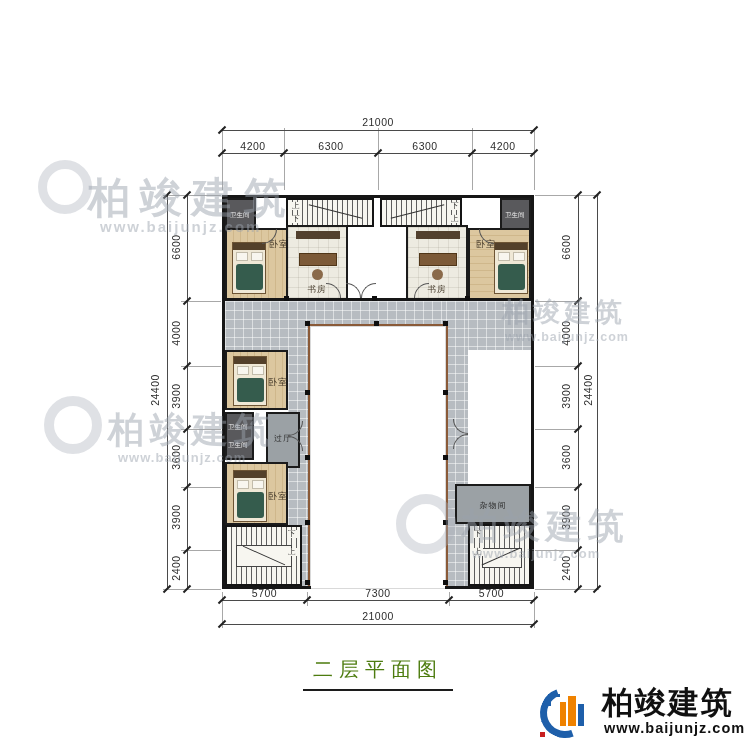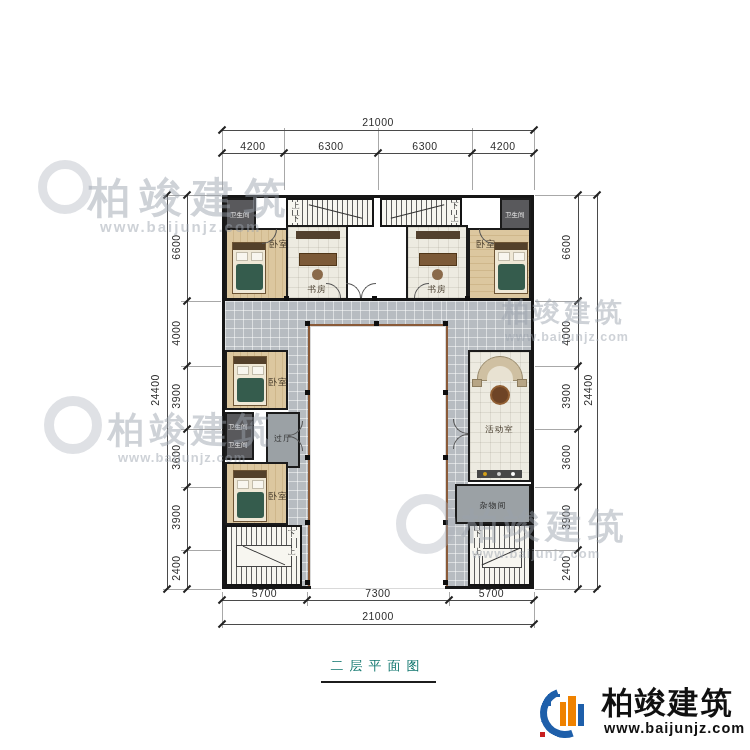--- a/index.html
+++ b/index.html
@@ -33,21 +33,21 @@
 .bed{position:absolute;background:#efe8d6;border:1px solid #6d5434}
 .bed i{position:absolute;display:block}
 .arc{position:absolute;width:15px;height:15px}
 .arc-tl{border-top:1px solid #555;border-left:1px solid #555;border-top-left-radius:100%}
 .arc-tr{border-top:1px solid #555;border-right:1px solid #555;border-top-right-radius:100%}
 .arc-bl{border-bottom:1px solid #555;border-left:1px solid #555;border-bottom-left-radius:100%}
 .arc-br{border-bottom:1px solid #555;border-right:1px solid #555;border-bottom-right-radius:100%}
 .wm{position:absolute;color:#9aa2ad;opacity:.48;pointer-events:none;z-index:40;font-weight:bold;white-space:nowrap}
 .wmring{position:absolute;border-radius:50%;opacity:.38;z-index:40;pointer-events:none;border:9px solid #aab1bb}
 #title-wrap{position:absolute;left:300px;top:656px;width:156px;text-align:center}
-#title-wrap span{display:inline-block;font-size:13px;letter-spacing:6px;color:#0f766e;border-bottom:2px solid #1c1c1c;padding:0 10px 6px}
+#title-wrap span{display:inline-block;font-size:20px;letter-spacing:6px;color:#4d7c0f;border-bottom:2px solid #1c1c1c;padding:0 10px 6px}
 #logo{position:absolute;left:538px;top:686px;width:212px;height:62px}
 #logo .nm{position:absolute;left:64px;top:-4px;font-size:31px;font-weight:900;letter-spacing:2px;color:#101010}
 #logo .ur{position:absolute;left:66px;top:34px;font-size:14.5px;font-weight:800;letter-spacing:1px;color:#101010}
 </style>
 </head>
 <body>
 
 <div id="stage">
 
   <div class="a" id="plan" style="left:222px;top:195px;width:312px;height:394px">
@@ -144,33 +144,20 @@
       <span class="rlbl" style="left:41px;top:26px">卧室</span>
     </div>
 
     <div class="stair" style="left:3px;top:330px;width:77px;height:61px">
       <div class="land" style="left:9px;top:18px;width:56px;height:22px"></div>
       <span class="slbl" style="left:60px;top:3px">下</span>
       <span class="slbl" style="left:60px;top:21px">上</span>
       <div class="a" style="left:14px;top:28px;width:46px;height:1px;background:#333;transform:rotate(24deg)"></div>
     </div>
 
-    <div class="room tile" style="left:246px;top:155px;width:63px;height:132px">
-      <div class="a" style="left:7px;top:4px;width:46px;height:25px;background:#cfc0a2;border:1px solid #97886a;border-radius:46px 46px 0 0"></div>
-      <div class="a" style="left:17px;top:14px;width:26px;height:15px;background:#e8e2d2;border-radius:26px 26px 0 0"></div>
-      <div class="a" style="left:2px;top:27px;width:10px;height:8px;background:#b7a585;border:1px solid #8c7c5e"></div>
-      <div class="a" style="left:47px;top:27px;width:10px;height:8px;background:#b7a585;border:1px solid #8c7c5e"></div>
-      <div class="a" style="left:20px;top:33px;width:20px;height:20px;background:#6e4426;border:2px solid #915f33;border-radius:50%"></div>
-      <span class="clbl" style="top:72px">活动室</span>
-      <div class="a" style="left:7px;top:118px;width:45px;height:8px;background:#474747">
-        <div class="a" style="left:6px;top:2px;width:4px;height:4px;background:#d4a017;border-radius:50%"></div>
-        <div class="a" style="left:20px;top:2px;width:4px;height:4px;background:#cfcfcf;border-radius:50%"></div>
-        <div class="a" style="left:34px;top:2px;width:4px;height:4px;background:#ffffff;border-radius:50%"></div>
-      </div>
-    </div>
 
     <div class="room grayrm" style="left:233px;top:289px;width:76px;height:40px">
       <span class="clbl" style="top:14px;font-size:8px;color:#2c2c2c">杂物间</span>
     </div>
 
     <div class="stair" style="left:246px;top:329px;width:63px;height:62px">
       <div class="land" style="left:12px;top:22px;width:40px;height:20px"></div>
       <span class="slbl" style="left:3px;top:4px">下</span>
       <span class="slbl" style="left:3px;top:22px">上</span>
       <div class="a" style="left:10px;top:30px;width:42px;height:1px;background:#333;transform:rotate(-24deg)"></div>

